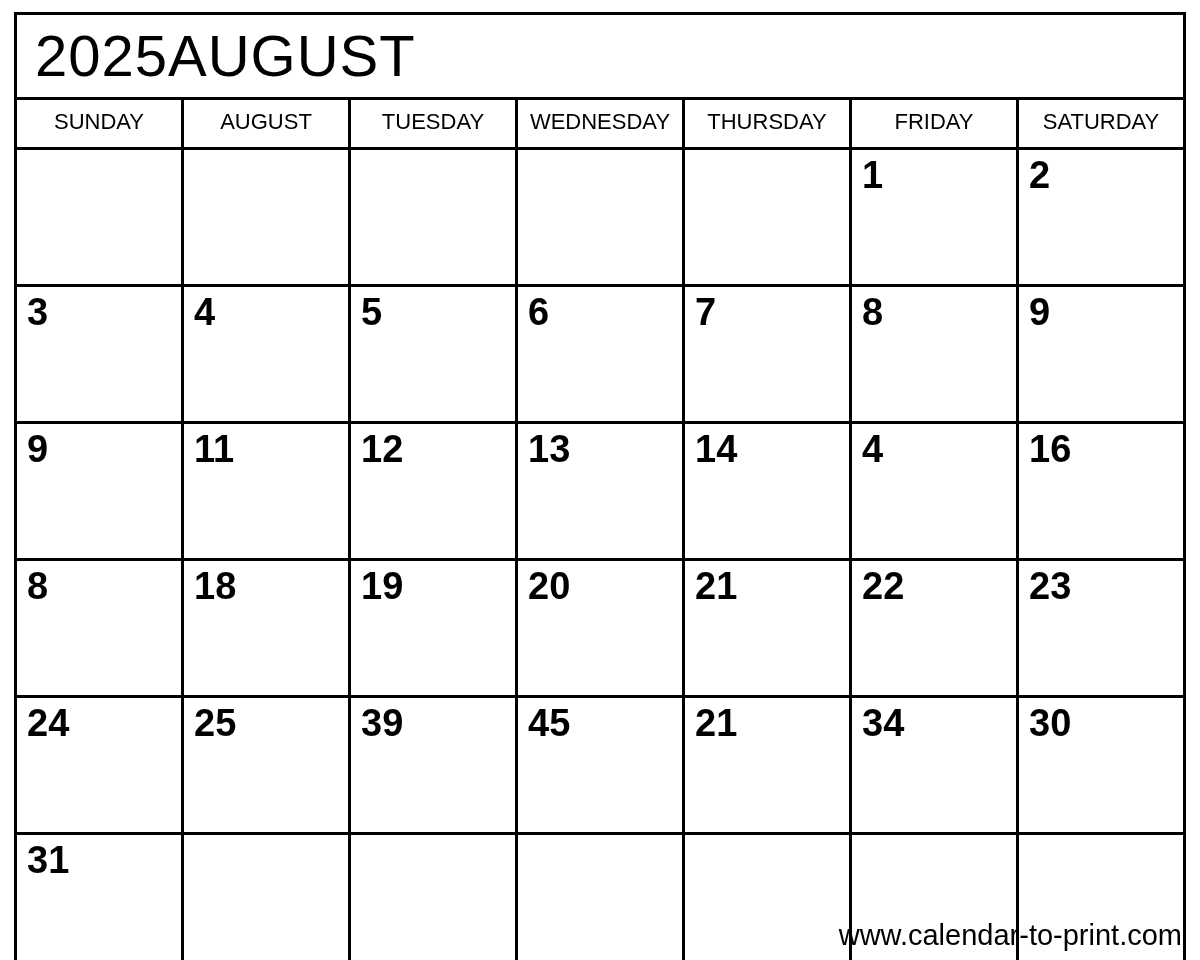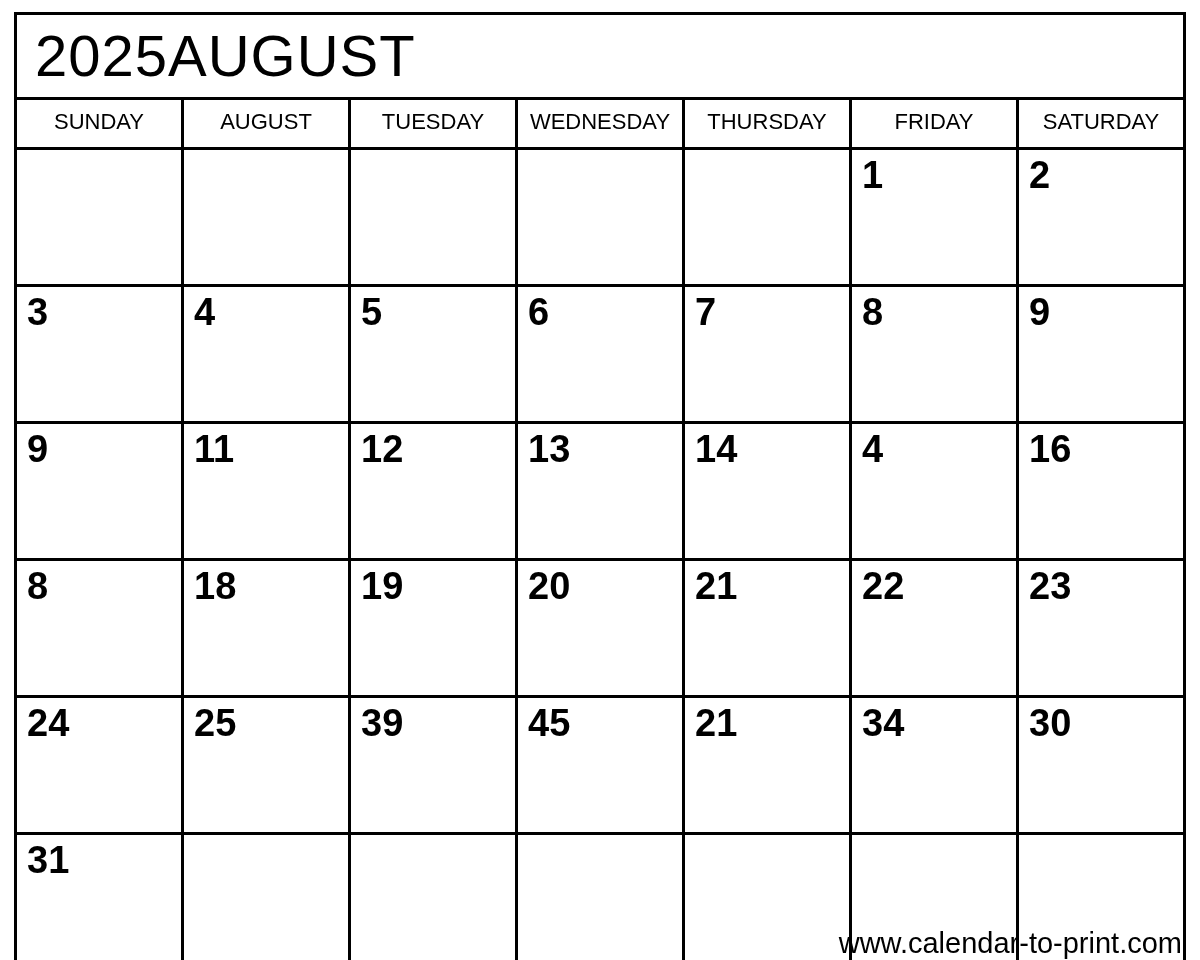--- a/index.html
+++ b/index.html
@@ -88,21 +88,21 @@
   .week-row td:last-child {
     border-right: none;
   }
   .week-row:last-child td {
     border-bottom: none;
   }
 
   .footer {
     position: absolute;
     right: 18px;
-    bottom: 0;
+    bottom: 8px;
     font-size: 29px;
     letter-spacing: 0px;
     white-space: nowrap;
   }
 </style>
 </head>
 <body>
 
 <div class="page">
 

